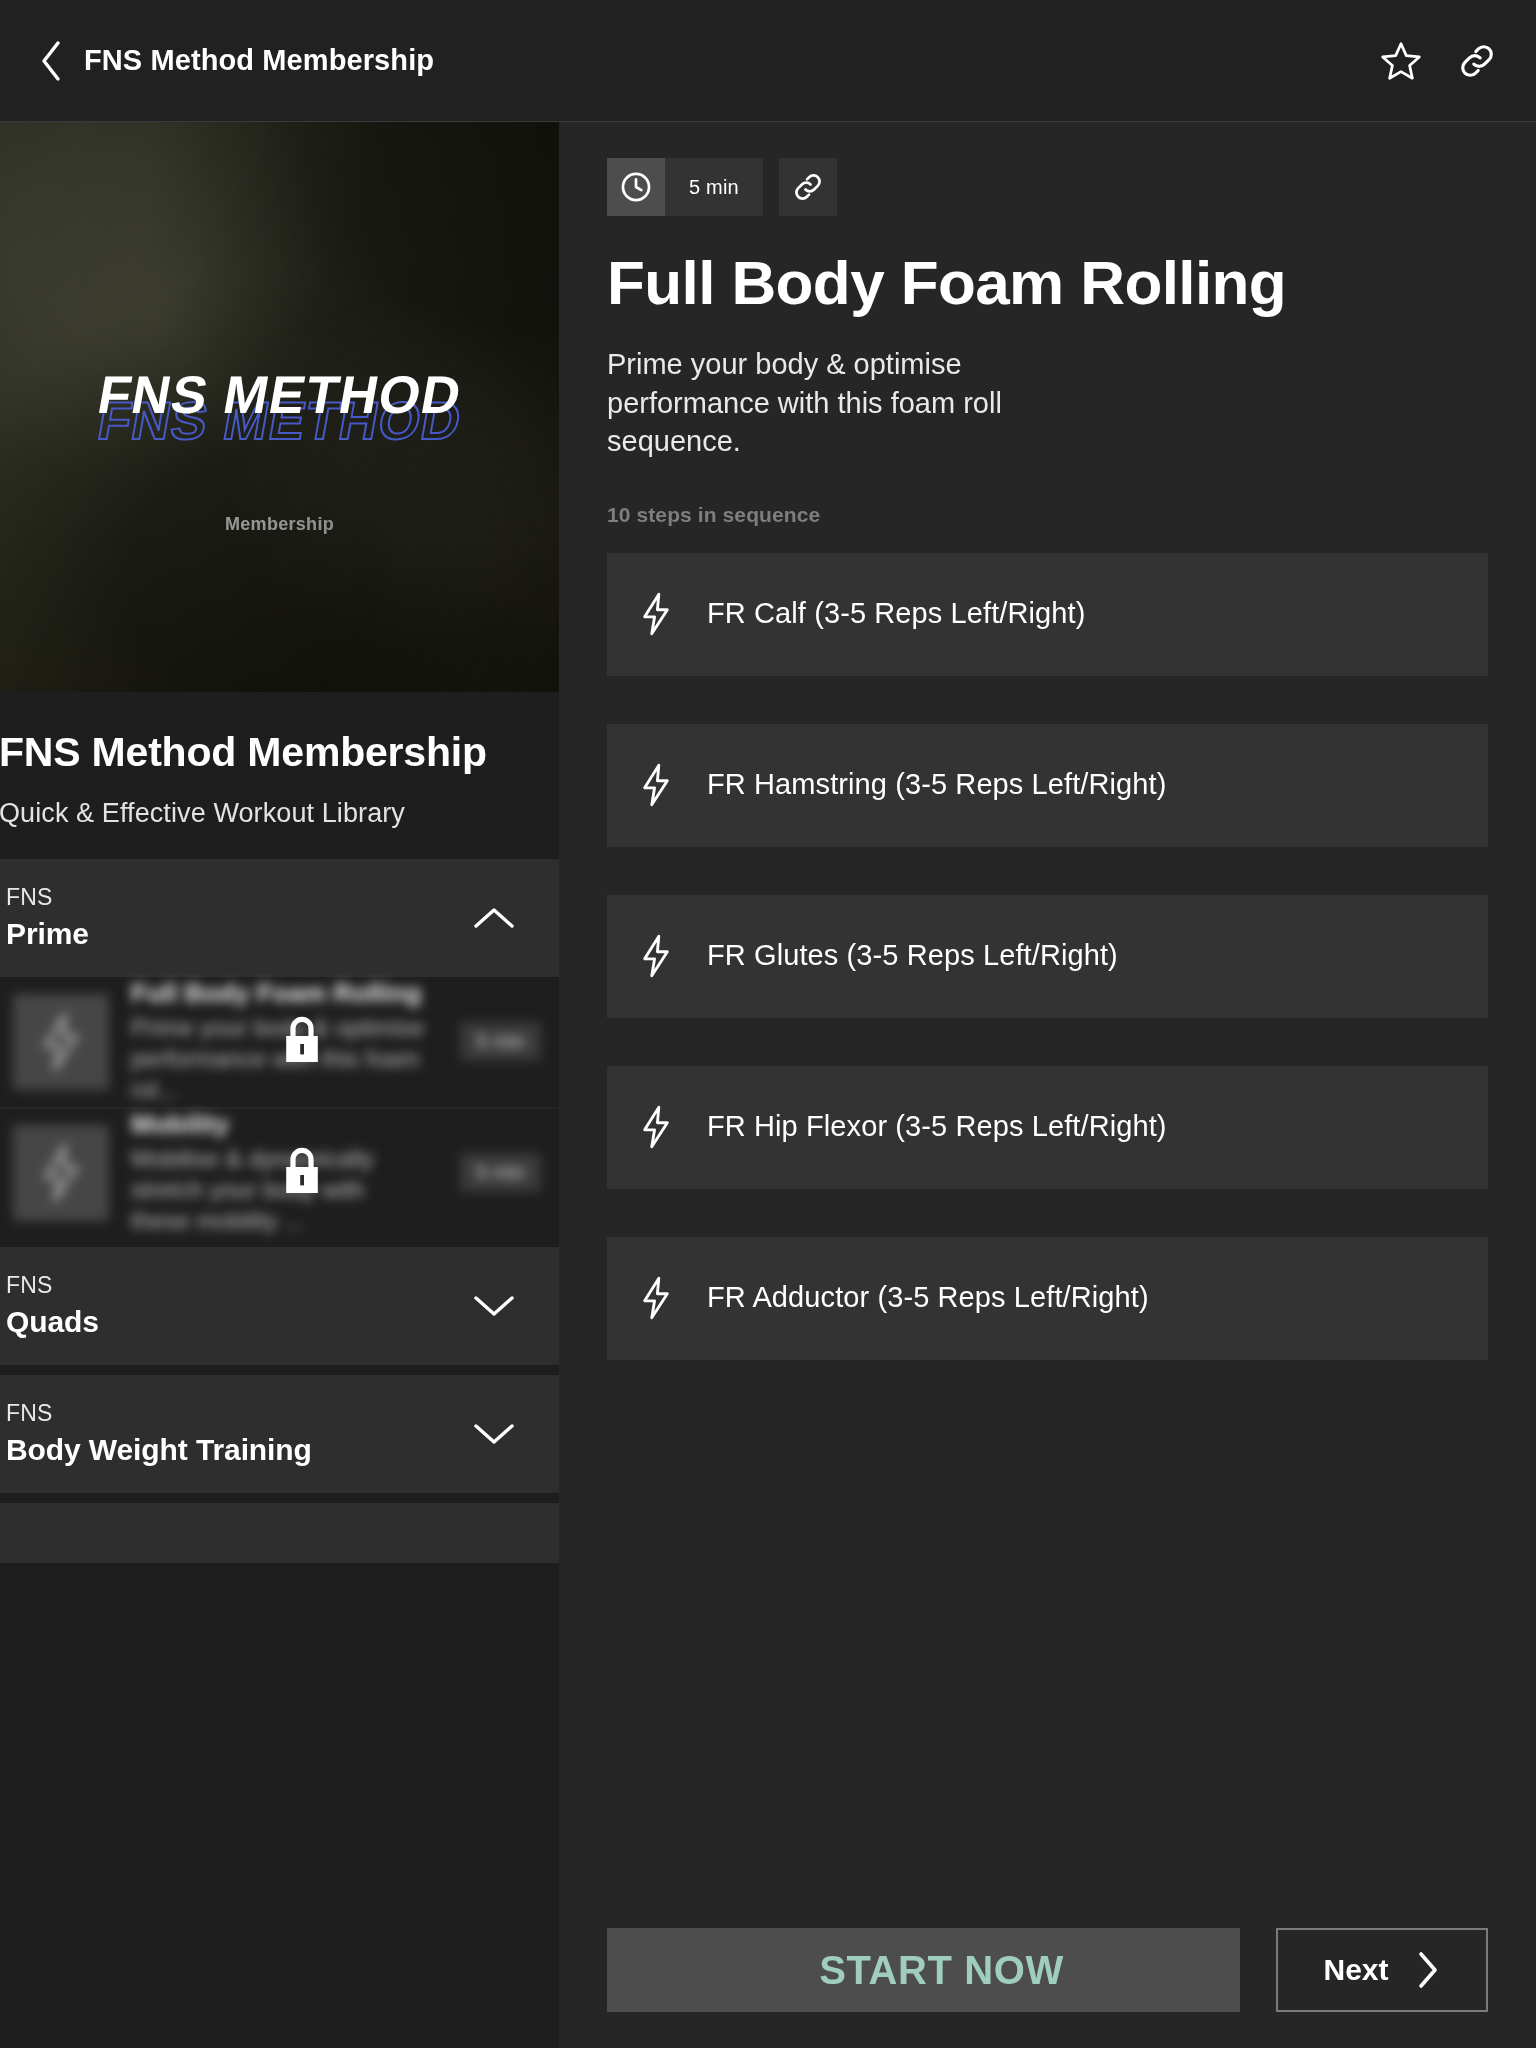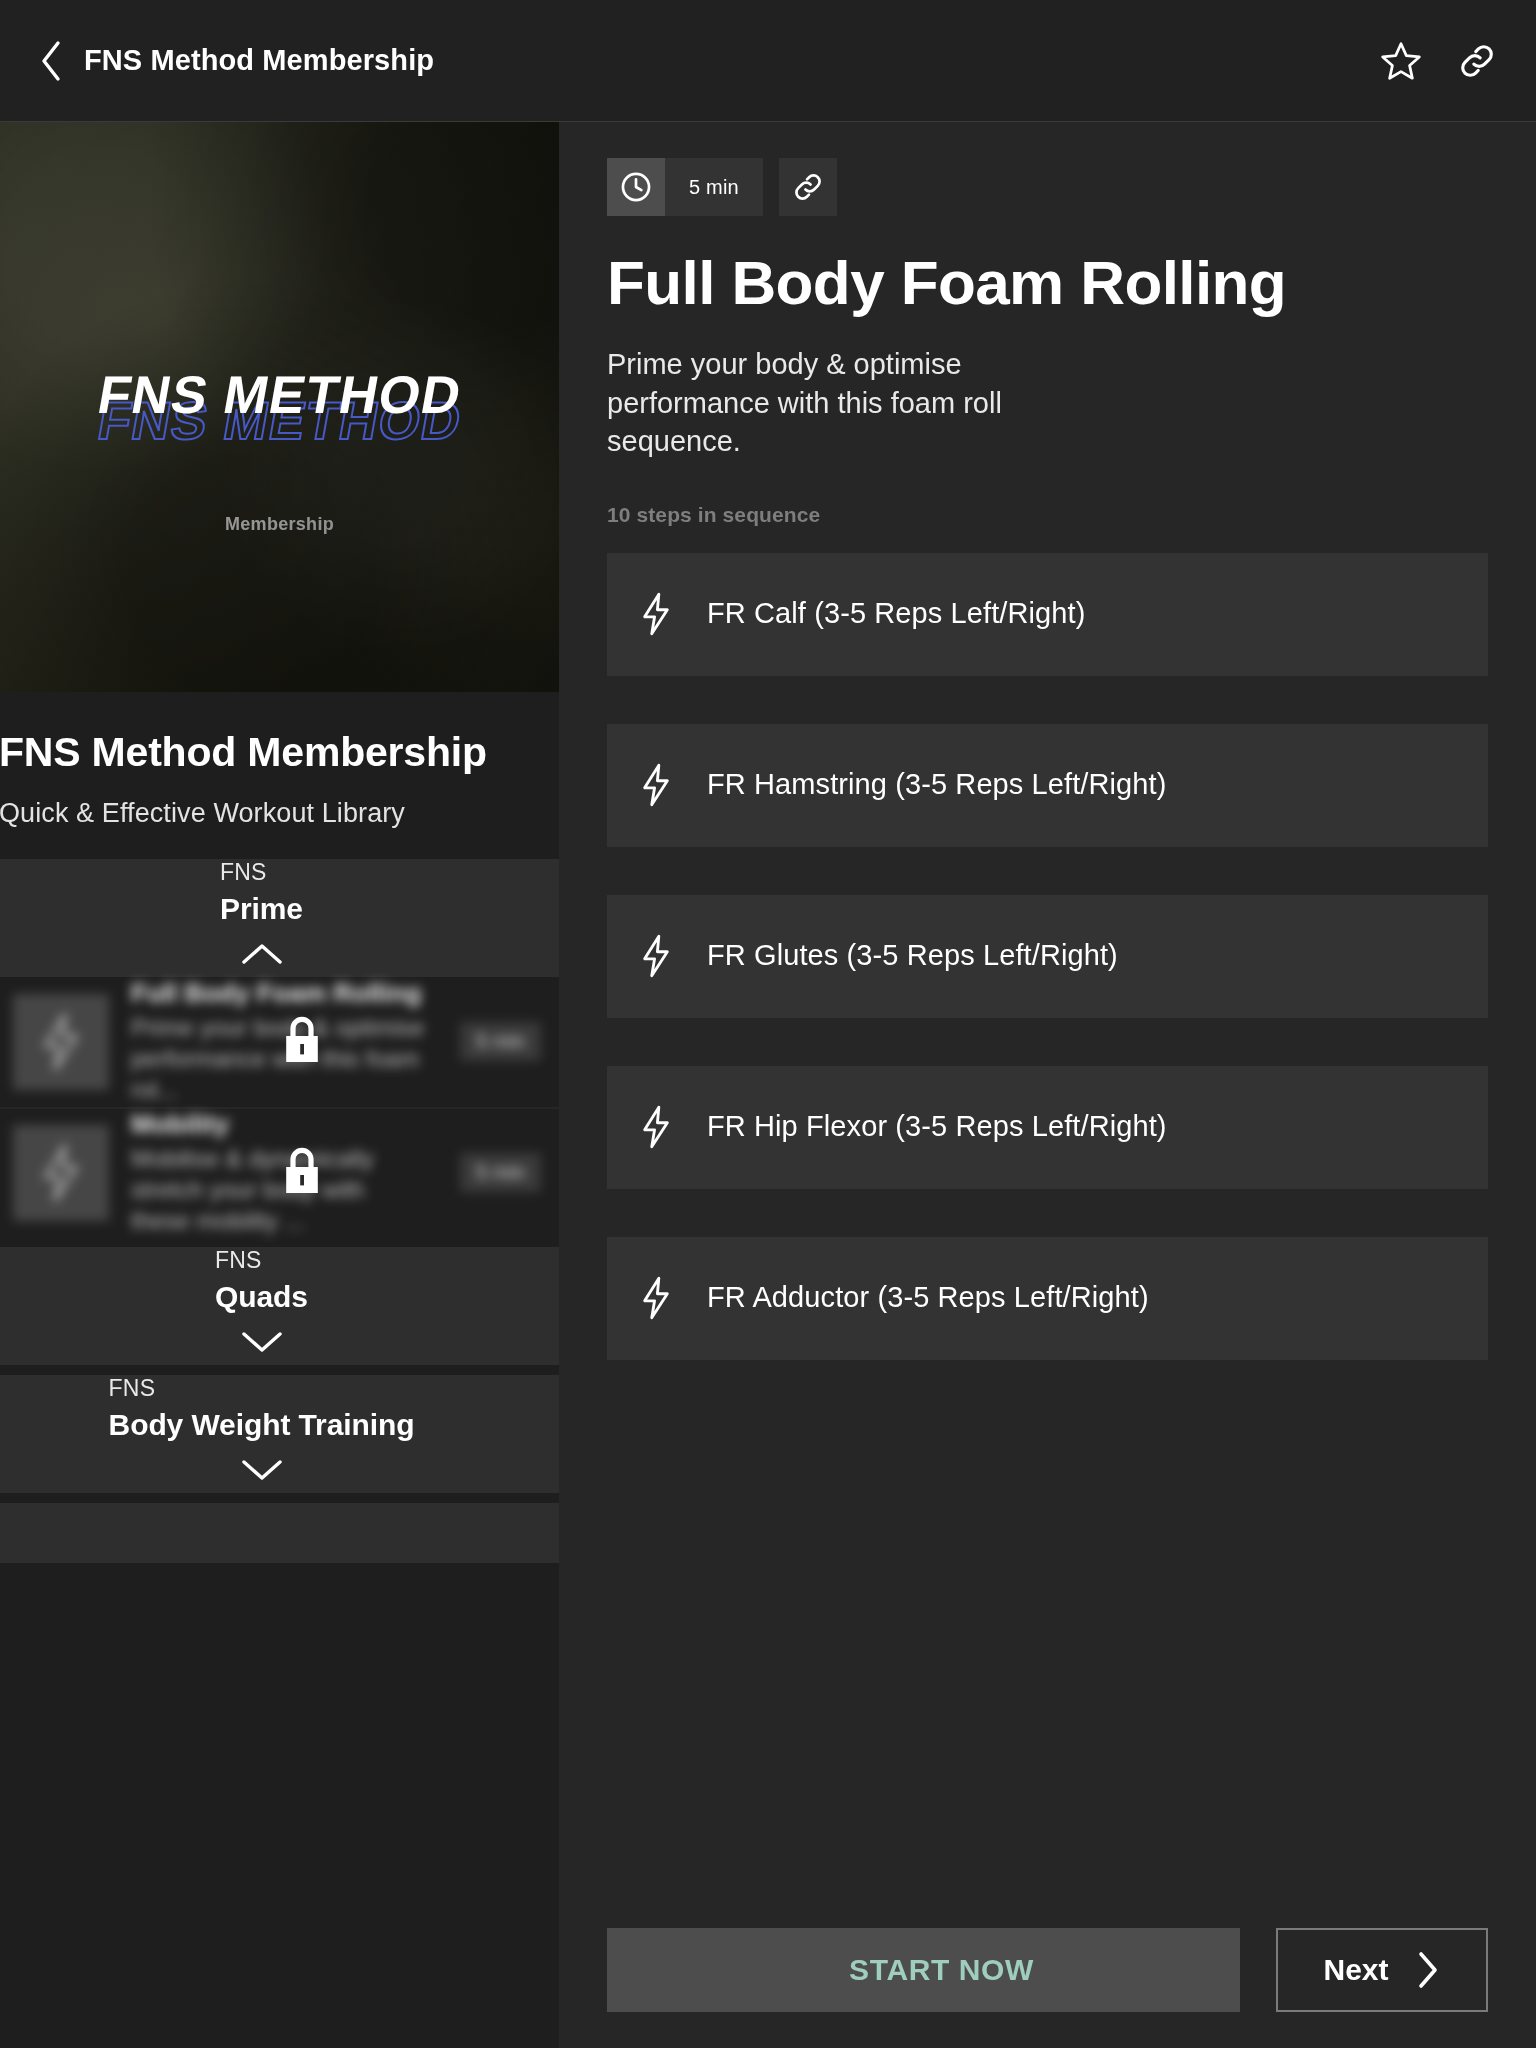--- a/index.html
+++ b/index.html
@@ -86,21 +86,20 @@
   .left-title { color:#fff; font-size: 41px; font-weight: 700; line-height: 1.12; letter-spacing: -.2px; }
   .left-sub { color:#e3e3e3; font-size: 27px; font-weight: 400; margin-top: 22px; letter-spacing: .1px; }
 
   .accordion { display: flex; flex-direction: column; gap: 10px; }
   .acc-header {
     background: #2e2e2e;
     height: 118px;
     display: flex; align-items: center; justify-content: space-between;
     padding: 0 42px 0 7px;
     cursor: pointer;
-    flex-direction: column;
   }
   .acc-label-group { display: flex; flex-direction: column; gap: 6px; }
   .acc-eyebrow { color:#e9e9e9; font-size: 23px; font-weight: 400; letter-spacing:.2px; }
   .acc-name { color:#ffffff; font-size: 30px; font-weight: 700; letter-spacing: -.1px; }
   .acc-chevron { width: 46px; height: 46px; display:flex; align-items:center; justify-content:center; }
 
   .locked-list { background: #1e1e1e; display: flex; flex-direction: column; }
   .locked-row {
     height: 130px; position: relative; display: flex; align-items: center;
     padding: 0 0 0 14px; cursor: pointer;
@@ -170,21 +169,21 @@
   }
   .step-bolt { flex: 0 0 38px; display:flex; align-items:center; justify-content:center; }
   .step-name { color:#ffffff; font-size: 29px; font-weight: 400; line-height: 1.3; letter-spacing:.1px; }
 
   .bottom-bar {
     flex: 0 0 auto; display:flex; align-items:center; gap: 36px;
     padding: 26px 0 36px 0;
   }
   .start-btn {
     flex: 1 1 auto; height: 84px; background:#4d4d4d;
-    color:#9fcdbe; font-size: 30px; font-weight: 700; letter-spacing: .6px;
+    color:#9fcdbe; font-size: 40px; font-weight: 700; letter-spacing: .6px;
     display:flex; align-items:center; justify-content:center; cursor:pointer;
     border: none;
     padding-left: 36px;
   }
   .next-btn {
     flex: 0 0 auto; width: 212px; height: 84px;
     background:#262626; border: 2px solid #7a7a7a;
     color:#ffffff; font-size: 30px; font-weight: 700;
     display:flex; align-items:center; justify-content:center; gap: 26px;
     cursor:pointer;

